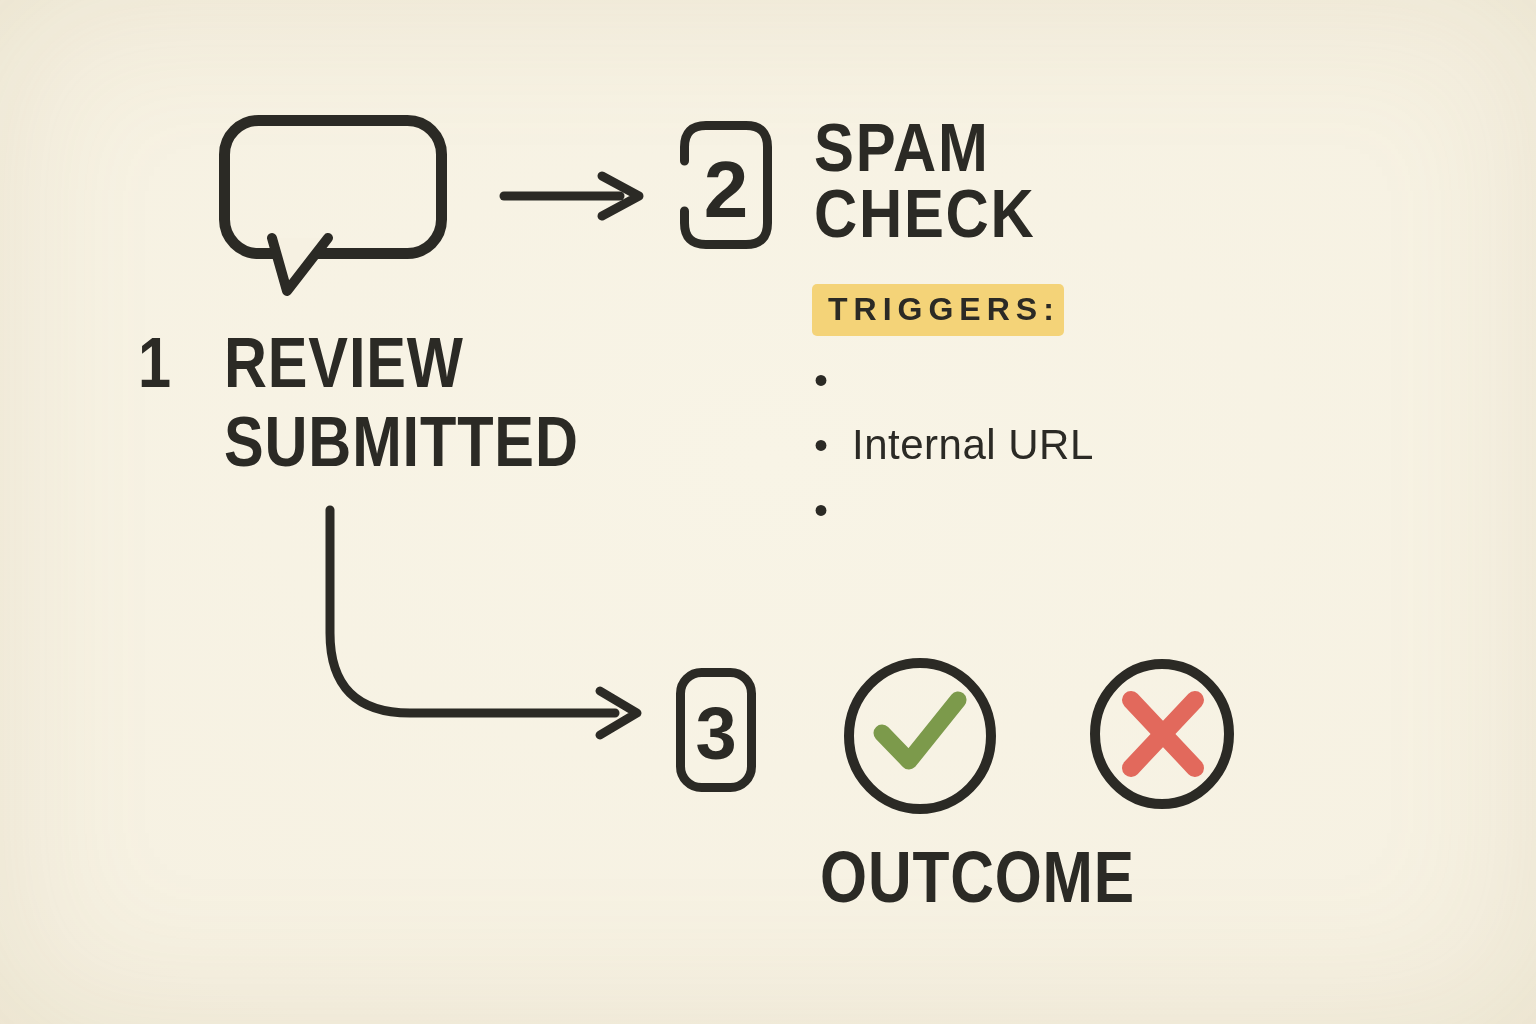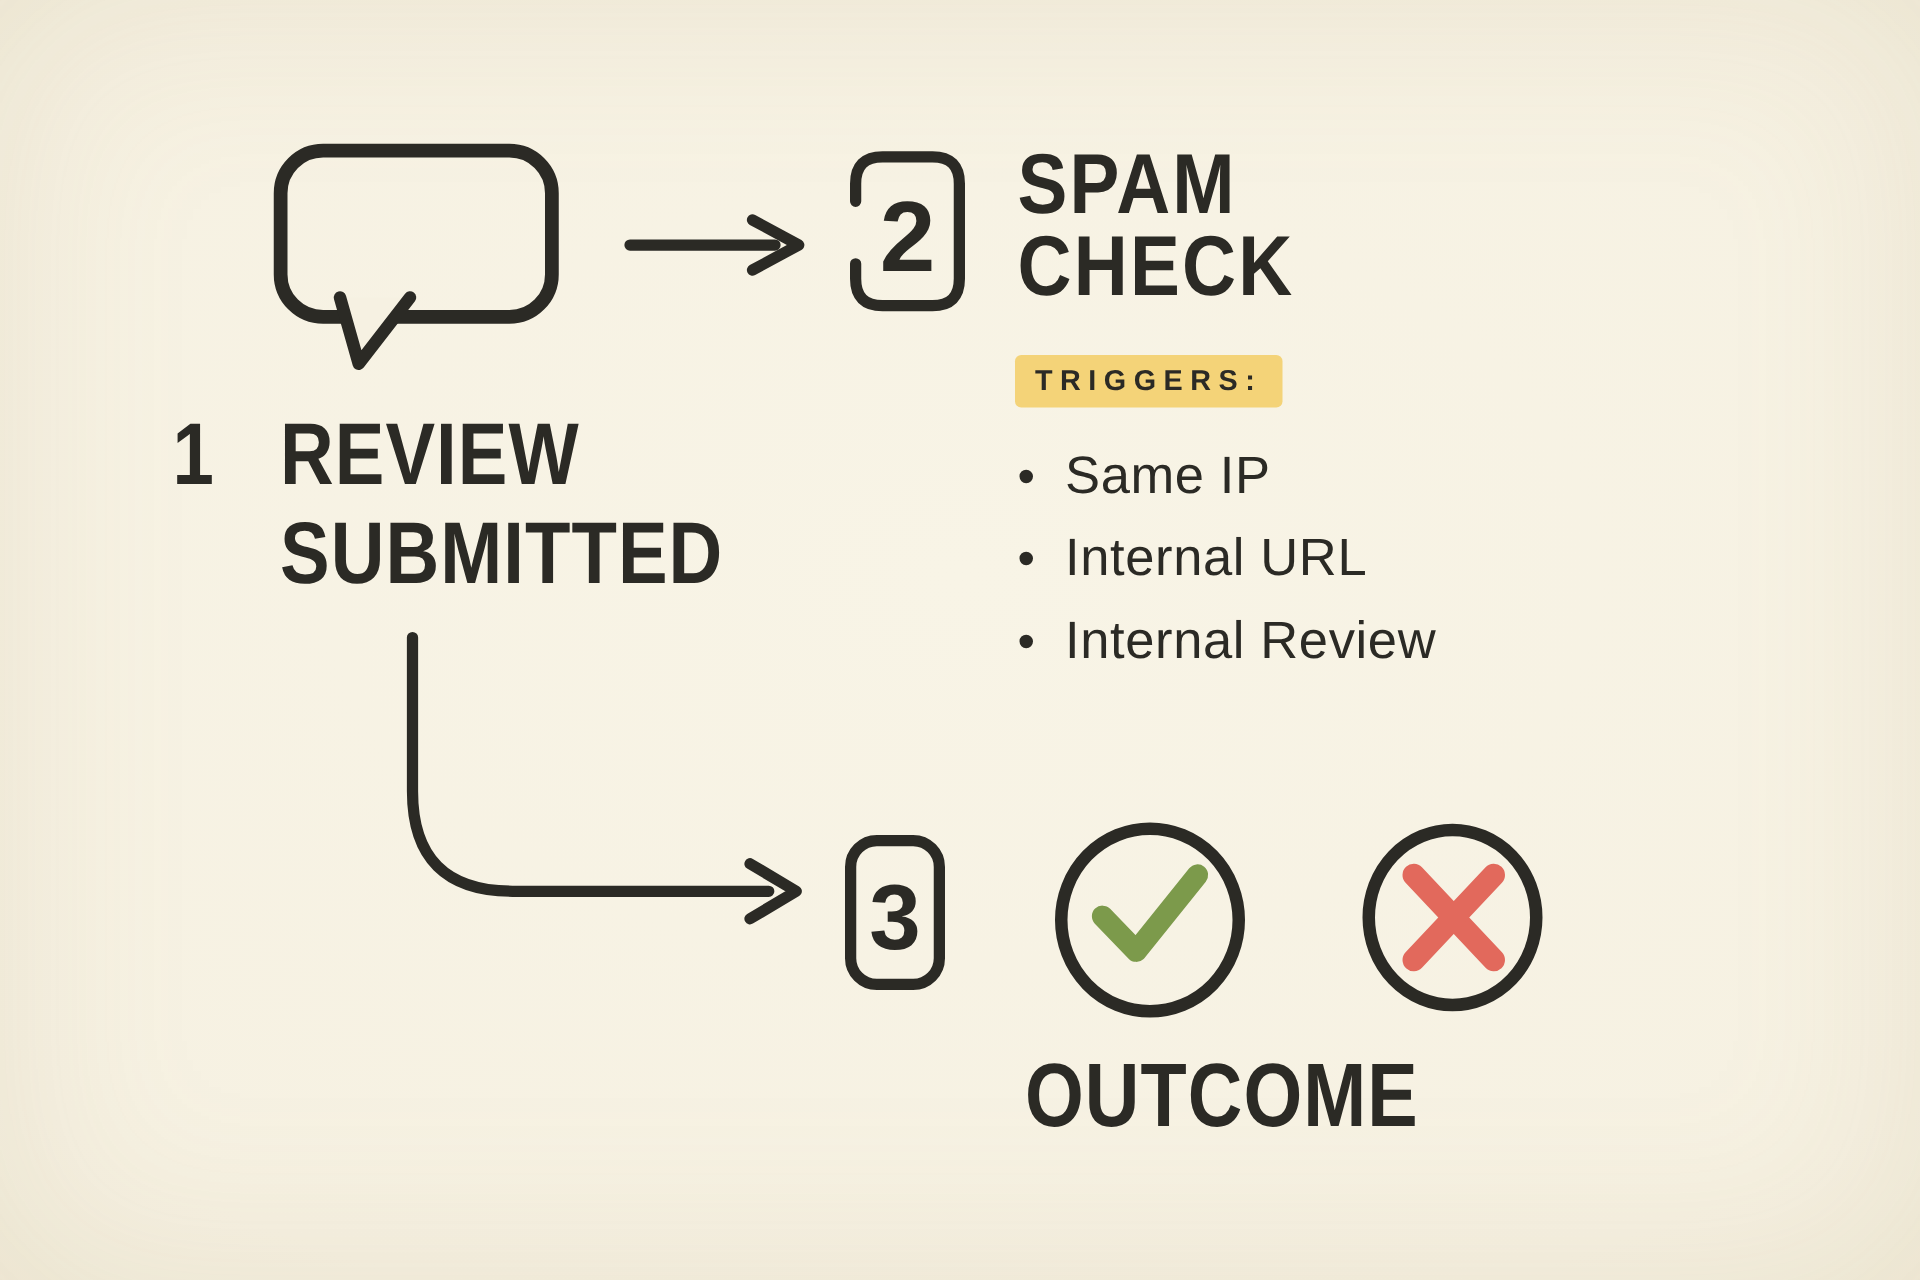--- a/index.html
+++ b/index.html
@@ -44,23 +44,23 @@
   
   .step2-title{
     left:814px;top:114px;
     font-size:68px;font-weight:700;letter-spacing:2px;
     line-height:66px;white-space:nowrap;
     transform:scaleX(0.88);transform-origin:left top;
   }
   .triggers-badge{
     left:812px;top:284px;
     display:inline-block;
-    padding:7px 16px 8px 16px;
+    padding:7px 4px 8px 16px;
     border-radius:5px;
-    font-size:23px;font-weight:700;letter-spacing:6px;
+    font-size:32px;font-weight:700;letter-spacing:6px;
     color:var(--ink);
   }
   .bullet-list{
     left:814px;top:358px;
     list-style:none;
     font-size:42px;letter-spacing:0.5px;
   }
   .bullet-list li{
     display:flex;align-items:baseline;
     margin-bottom:21px;line-height:44px;
@@ -109,29 +109,27 @@
   <div class="abs step2-title">
     <div>SPAM</div>
     <div>CHECK</div>
   </div>
 
   <span class="abs triggers-badge" style="background-color: rgb(244, 211, 120);">TRIGGERS:</span>
 
   <ul class="abs bullet-list">
     <li>
       <span class="bullet-dot">•</span>
-      <span>Same IP</span>
     </li>
     <li>
       <span class="bullet-dot">•</span>
       <span>Internal URL</span>
     </li>
     <li>
       <span class="bullet-dot">•</span>
-      <span>Internal Review</span>
     </li>
   </ul>
 
   <svg class="abs" style="left:315px;top:505px;" width="345" height="235" viewBox="0 0 345 235">
     <path d="M 15 5 L 15 128 Q 15 208 95 208 L 300 208" class="ink-stroke" stroke-width="9" stroke-linecap="round"></path>
     <path d="M 285 186 L 322 208 L 285 230" class="ink-stroke" stroke-width="9" stroke-linecap="round" stroke-linejoin="round"></path>
   </svg>
 
   <svg class="abs" style="left:676px;top:668px;" width="80" height="124" viewBox="0 0 80 124">
     <rect x="4.5" y="4.5" width="71" height="115" rx="21" class="ink-stroke" stroke-width="9"></rect>

